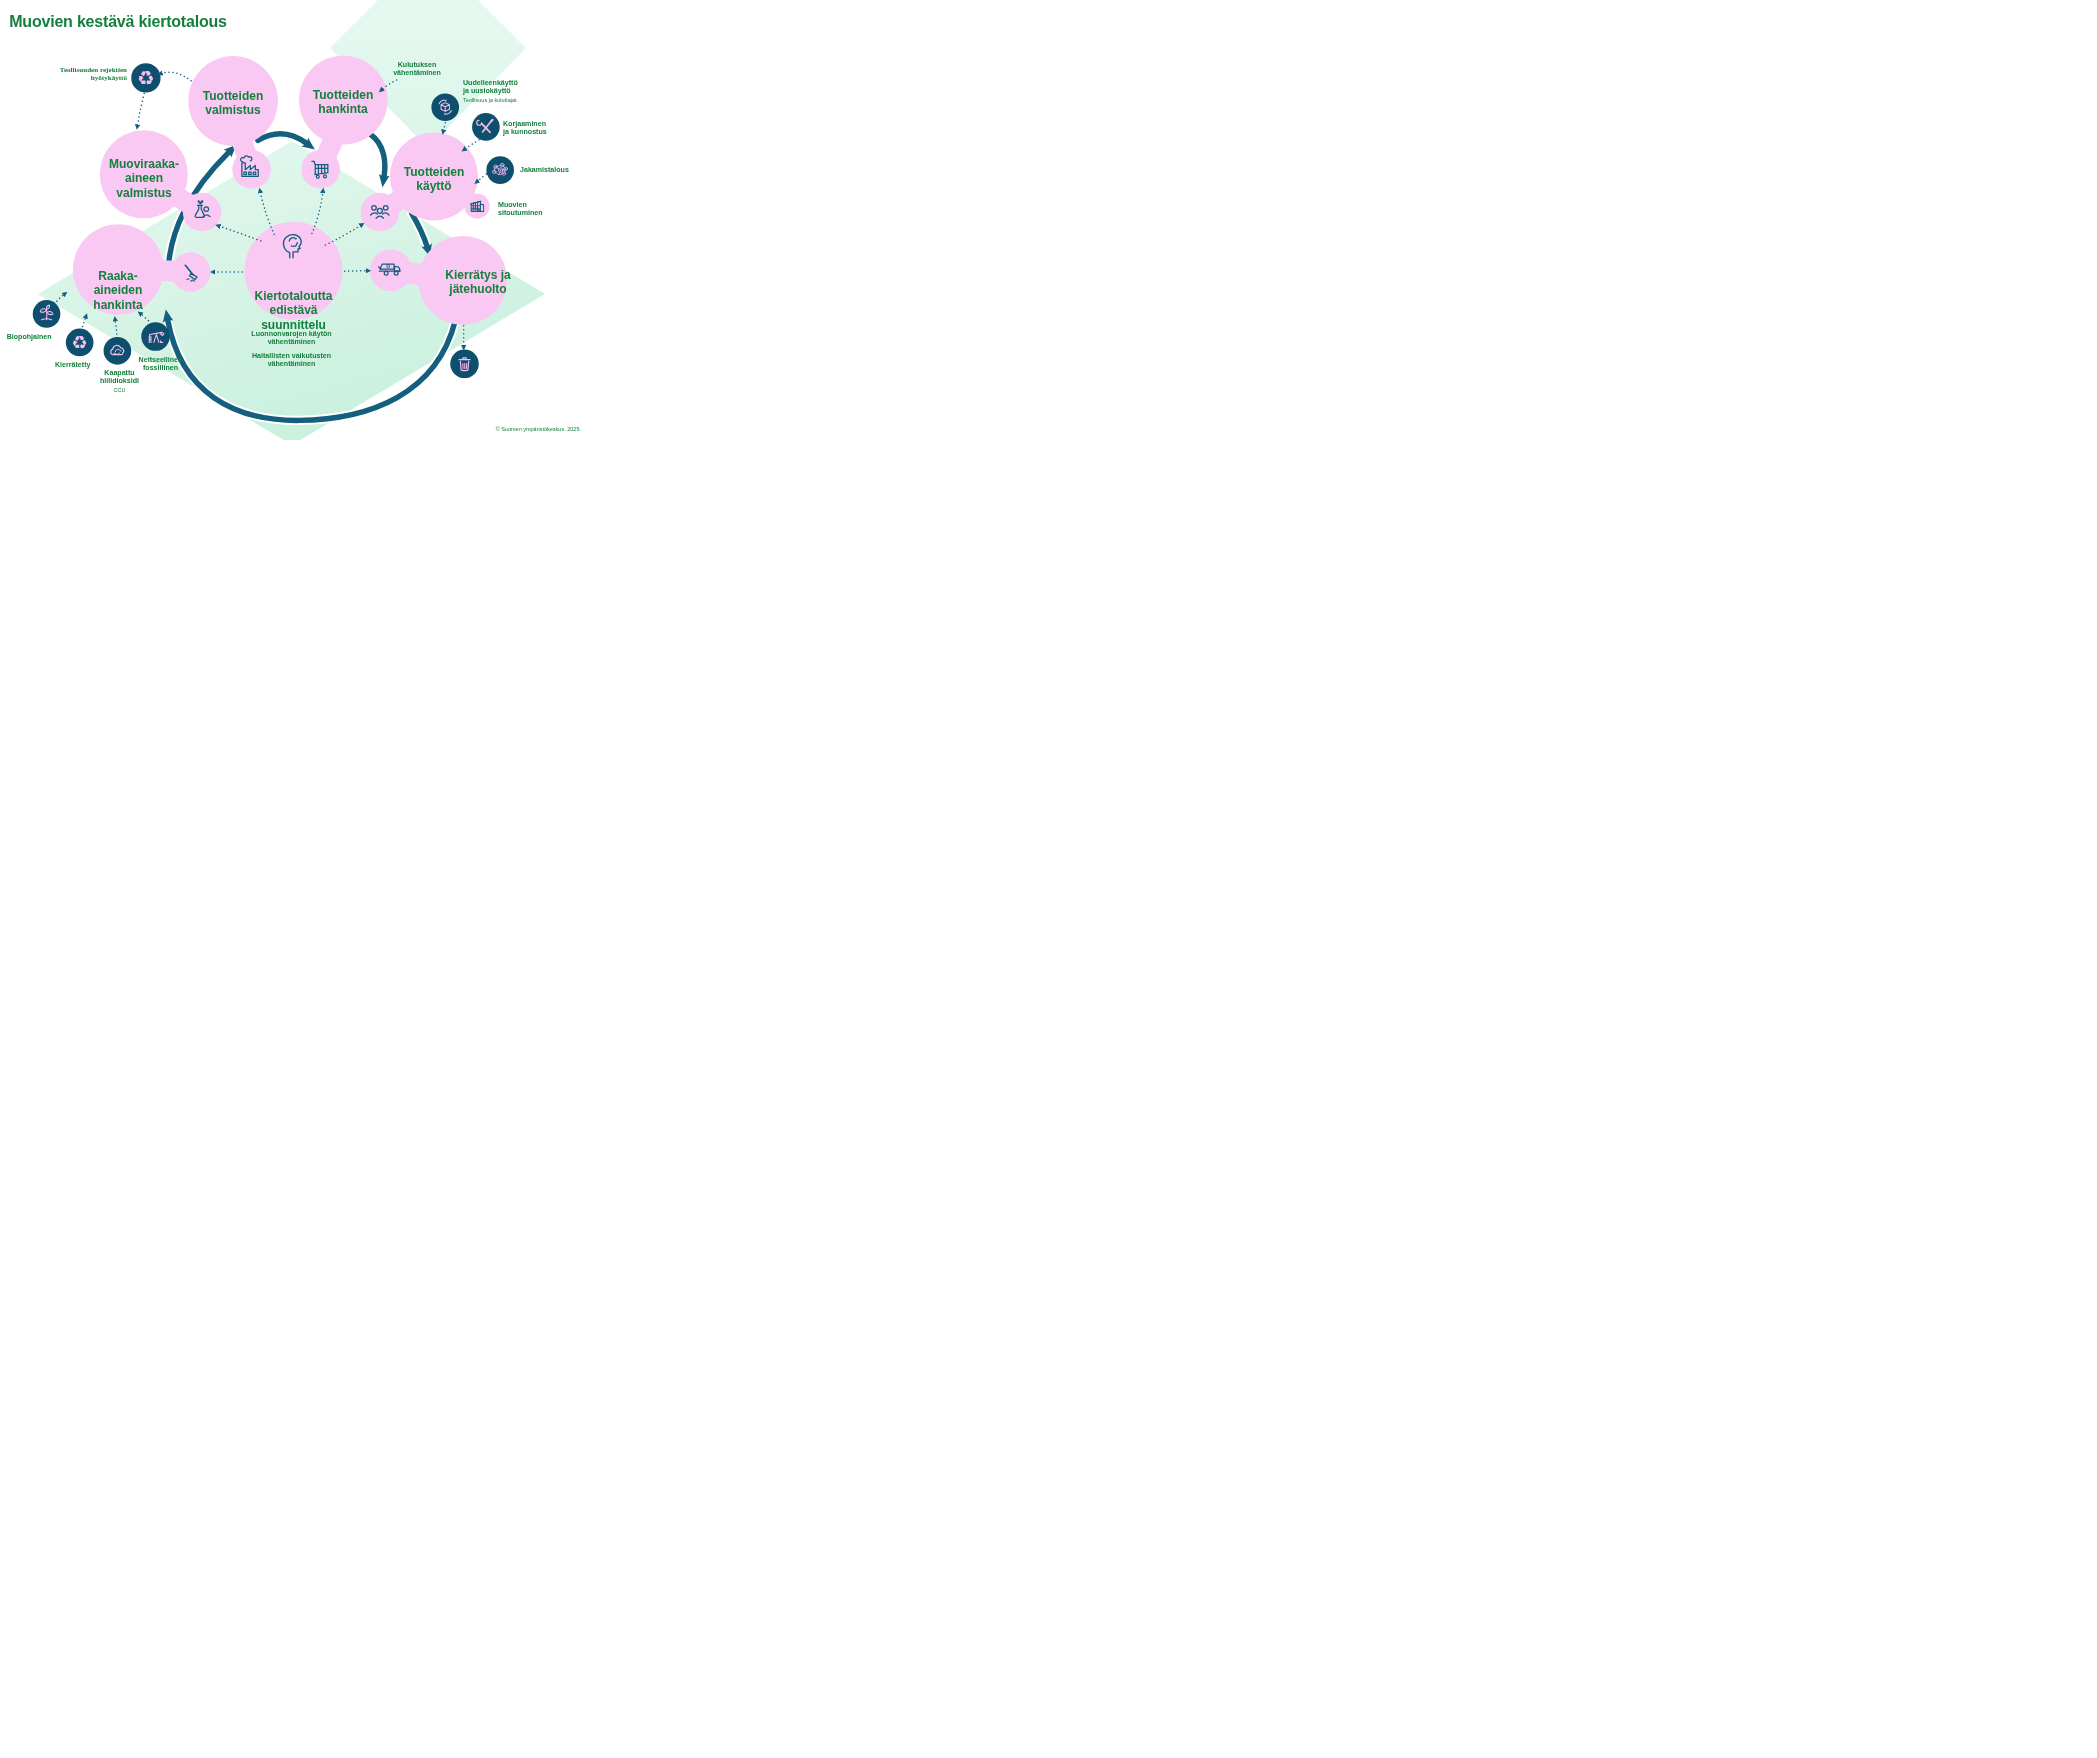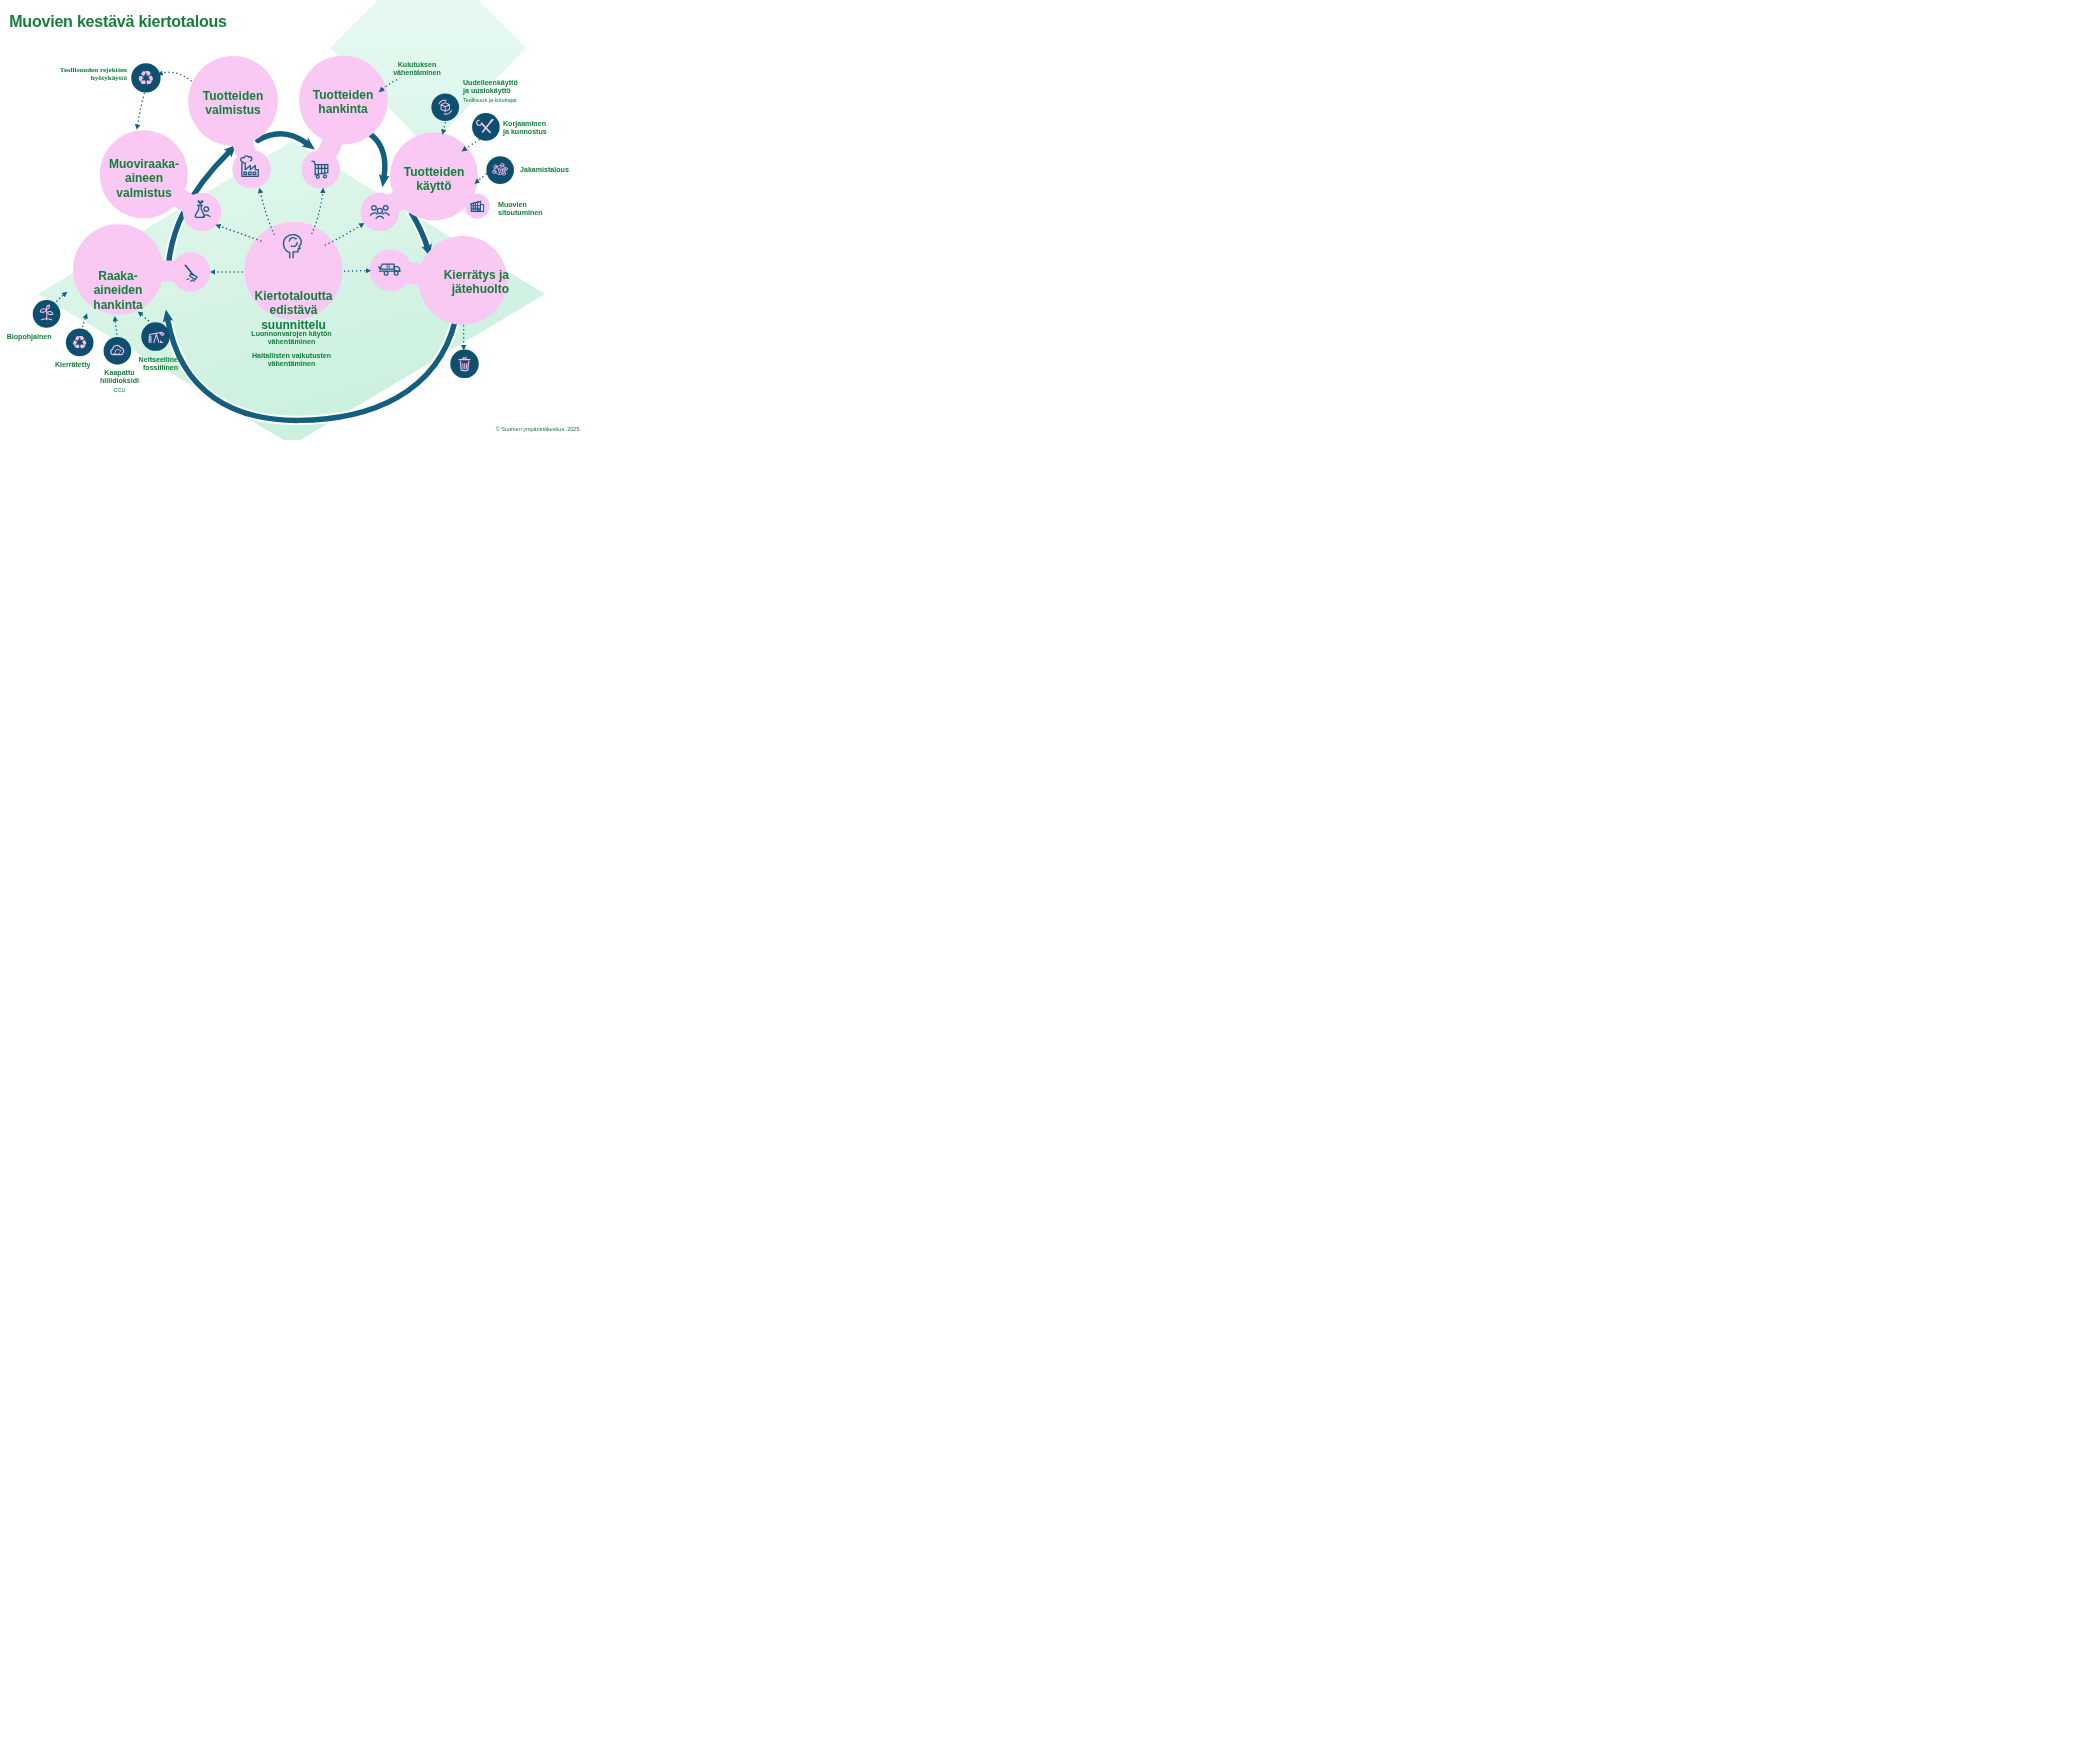--- a/index.html
+++ b/index.html
@@ -245,21 +245,21 @@
     <span>valmistus</span>
   </div>
   <div class="txt node" style="left:297px;top:88px;width:92px;">
     <span>Tuotteiden</span>
     <span>hankinta</span>
   </div>
   <div class="txt node" style="left:388px;top:165px;width:92px;">
     <span>Tuotteiden</span>
     <span>käyttö</span>
   </div>
-  <div class="txt node" style="left:417px;top:268px;width:92px;text-align:right;">
+  <div class="txt node" style="left:432px;top:268px;width:92px;">
     <span>Kierrätys ja</span>
     <span>jätehuolto</span>
   </div>
   <div class="txt node" style="left:72px;top:253px;width:92px;margin-top:16px;">
     <span>Raaka-</span>
     <span>aineiden</span>
     <span>hankinta</span>
   </div>
   <div class="txt node" style="left:98px;top:157px;width:92px;">
     <span>Muoviraaka-</span>

